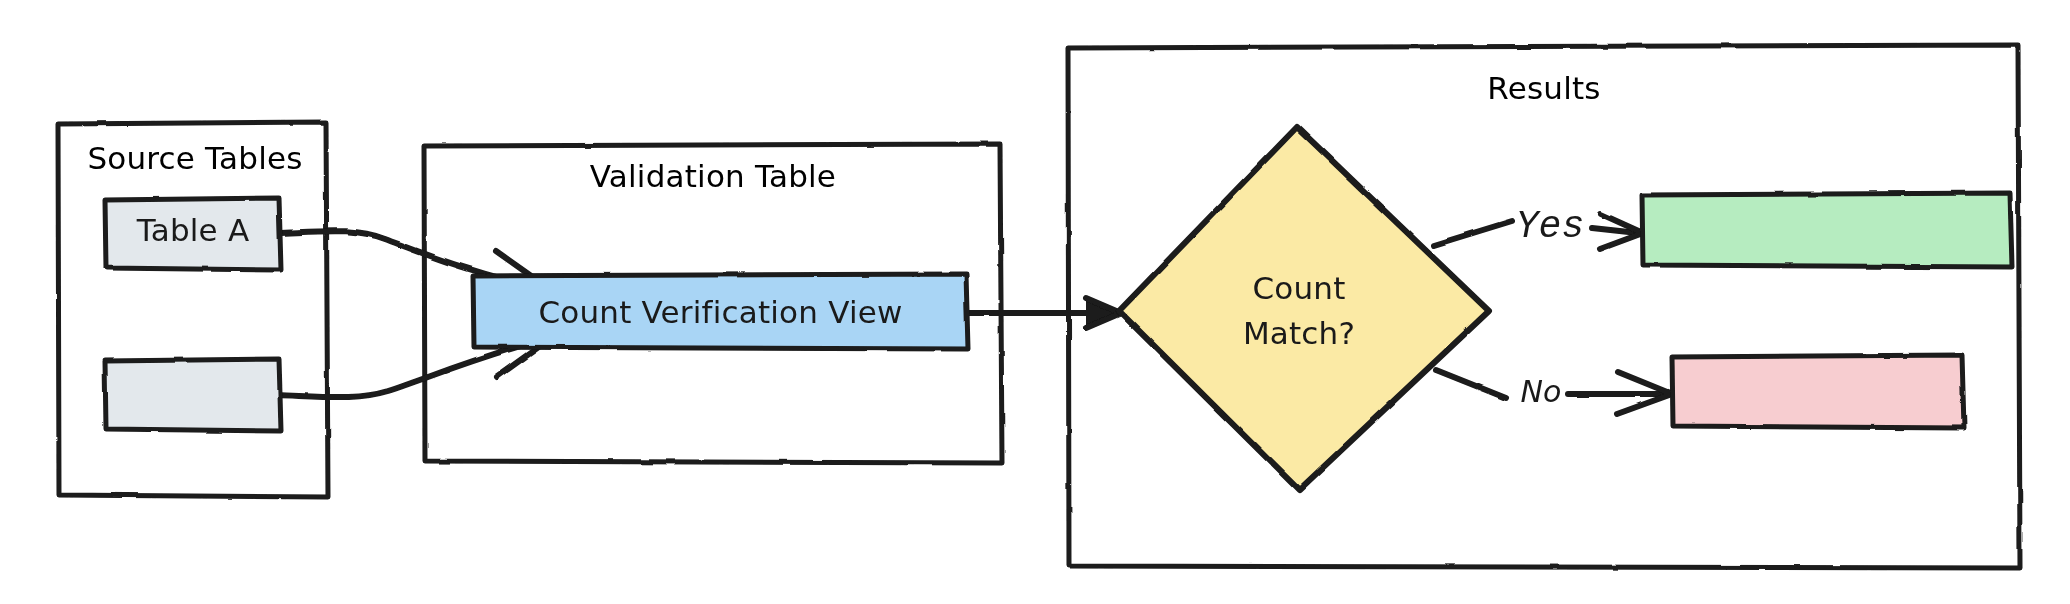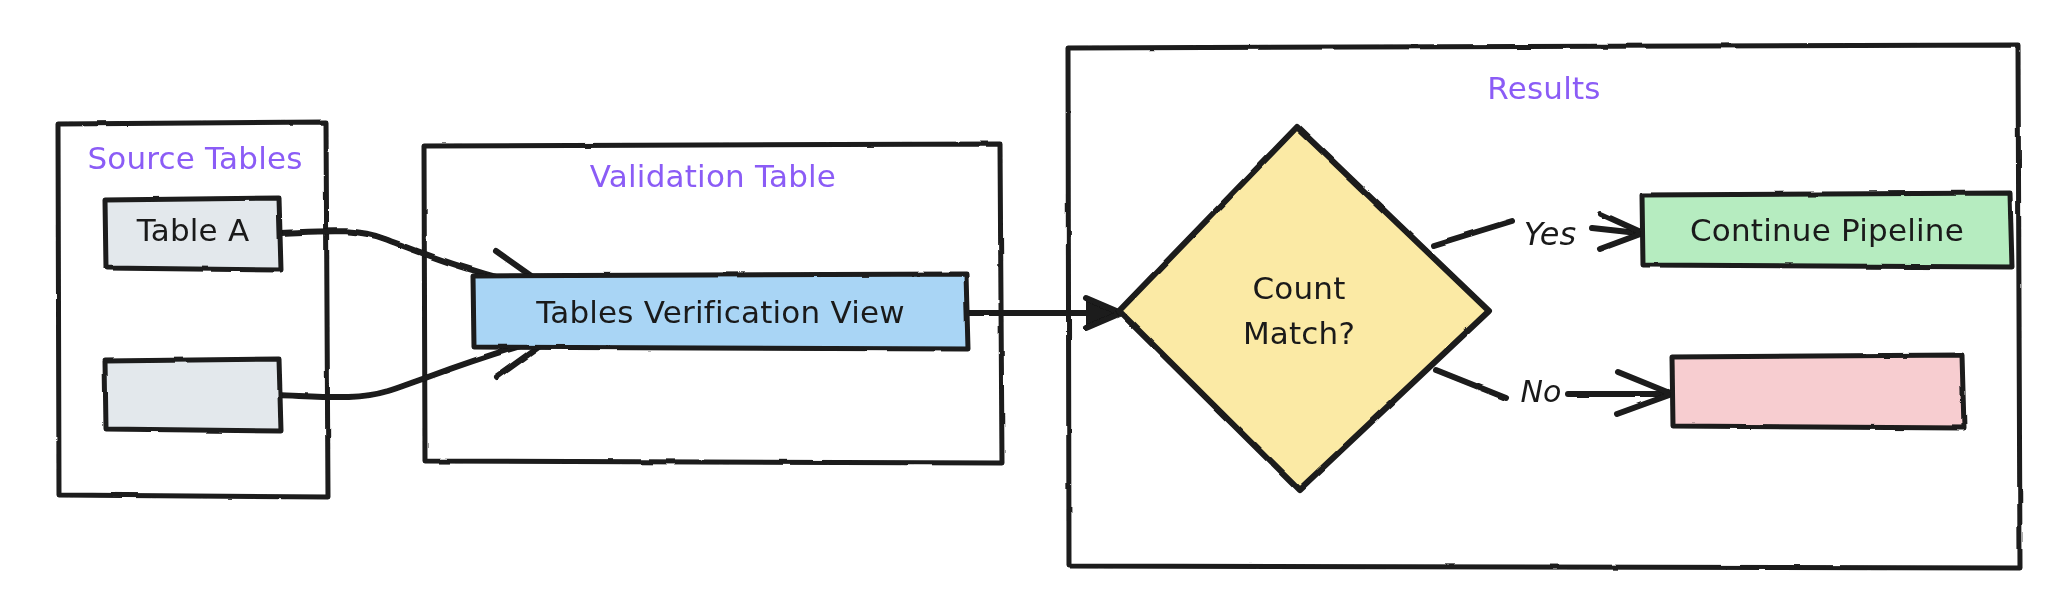--- a/index.html
+++ b/index.html
@@ -33,21 +33,21 @@
     font-family: "DejaVu Sans", sans-serif;
     color: #1a1a1a;
     letter-spacing: 0.2px;
     white-space: pre-line;
     pointer-events: none;
   }
   .group-title {
     position: absolute;
     text-align: center;
     font-family: "DejaVu Sans", sans-serif;
-    color: #8b5cf6;
+    color: #000000;
     letter-spacing: 0.2px;
     pointer-events: none;
   }
   .edge-label {
     position: absolute;
     text-align: center;
     font-family: "DejaVu Sans", sans-serif;
     color: #1a1a1a;
     font-style: italic;
     pointer-events: none;
@@ -144,29 +144,28 @@
 
   <div class="group-title" style="left:70px; top:140px; width:250px; font-size:31px;">Source Tables</div>
 
   <div class="group-title" style="left:424px; top:158px; width:578px; font-size:31px;">Validation Table</div>
 
   <div class="group-title" style="left:1068px; top:70px; width:952px; font-size:31px;">Results</div>
 
   <div class="node-label" style="left:105px; top:198px; width:176px; height:64px; font-size:31px;">Table A</div>
 
 
-  <div class="node-label" style="left:473px; top:274px; width:495px; height:75px; font-size:31px;">Tables Verification View</div>
+  <div class="node-label" style="left:473px; top:274px; width:495px; height:75px; font-size:31px;">Count Verification View</div>
 
   <div class="node-label" style="left:1149px; top:248px; width:300px; height:126px; font-size:31px; line-height:1.45;">Count
 Match?</div>
 
-  <div class="node-label" style="left:1642px; top:193px; width:370px; height:74px; font-size:31px;">Continue Pipeline</div>
 
 
-  <div class="edge-label" style="left:1510px; top:215px; width:80px; font-size:32px;">Yes</div>
+  <div class="edge-label" style="left:1510px; top:205px; width:80px; font-size:38px;font-family:Liberation Mono, monospace;">Yes</div>
 
   <div class="edge-label" style="left:1506px; top:374px; width:70px; font-size:30px;">No</div>
 
   <div class="hit" style="left:105px; top:198px; width:176px; height:72px;"></div>
   <div class="hit" style="left:105px; top:359px; width:176px; height:72px;"></div>
   <div class="hit" style="left:473px; top:274px; width:495px; height:75px;"></div>
   <div class="hit" style="left:1119px; top:127px; width:370px; height:363px;"></div>
   <div class="hit" style="left:1642px; top:193px; width:370px; height:74px;"></div>
   <div class="hit" style="left:1672px; top:355px; width:292px; height:73px;"></div>
 

